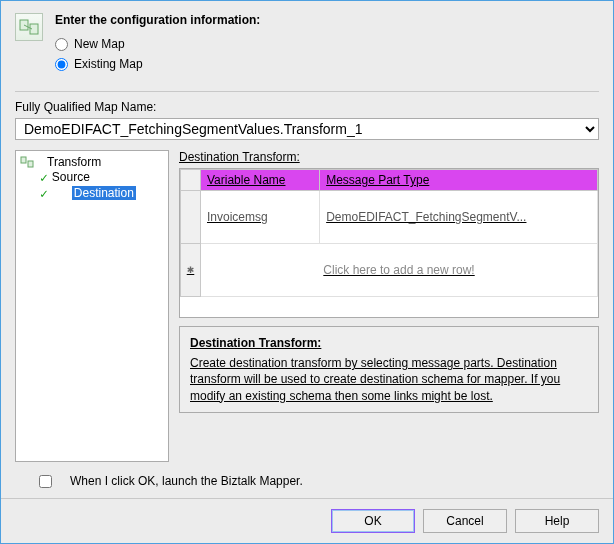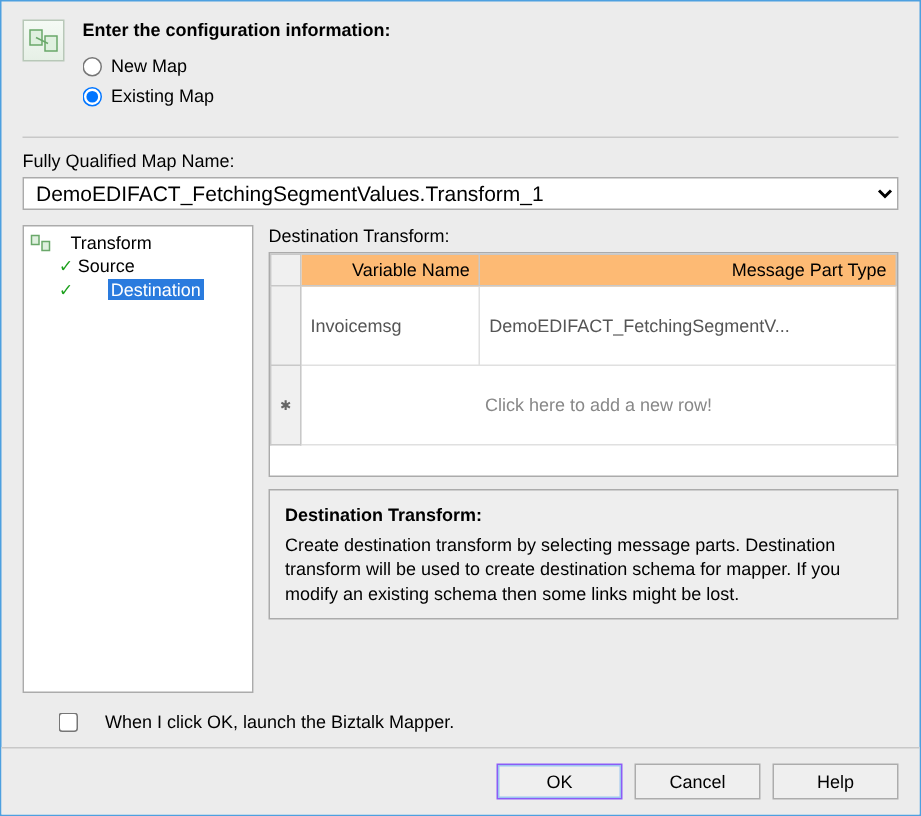--- a/index.html
+++ b/index.html
@@ -117,38 +117,39 @@
     background: #2A7BDE;
     color: #fff;
     padding: 0 2px;
     margin-left: 20px;
   }
   .right-panel {
     flex: 1;
     display: flex;
     flex-direction: column;
     min-height: 0;
+    text-decoration: underline;
   }
   .right-title { margin-bottom: 4px; }
   .grid-wrap {
     border: 1px solid #ABABAB;
     background: #fff;
     height: 150px;
     display:flex;
     flex-direction:column;
   }
   table.grid {
     width: 100%;
     border-collapse: collapse;
     font-size: 12px;
   }
   table.grid th {
-    background: #fdba74;
+    background: #d946ef;
     border: 1px solid #C8C8C8;
-    text-align: right;
+    text-align: left;
     font-weight: normal;
     padding: 3px 6px;
     height: 20px;
   }
   table.grid th.rowhead, table.grid td.rowhead {
     width: 20px;
     background: #F0F0F0;
     border: 1px solid #C8C8C8;
     text-align:center;
     padding:0;

